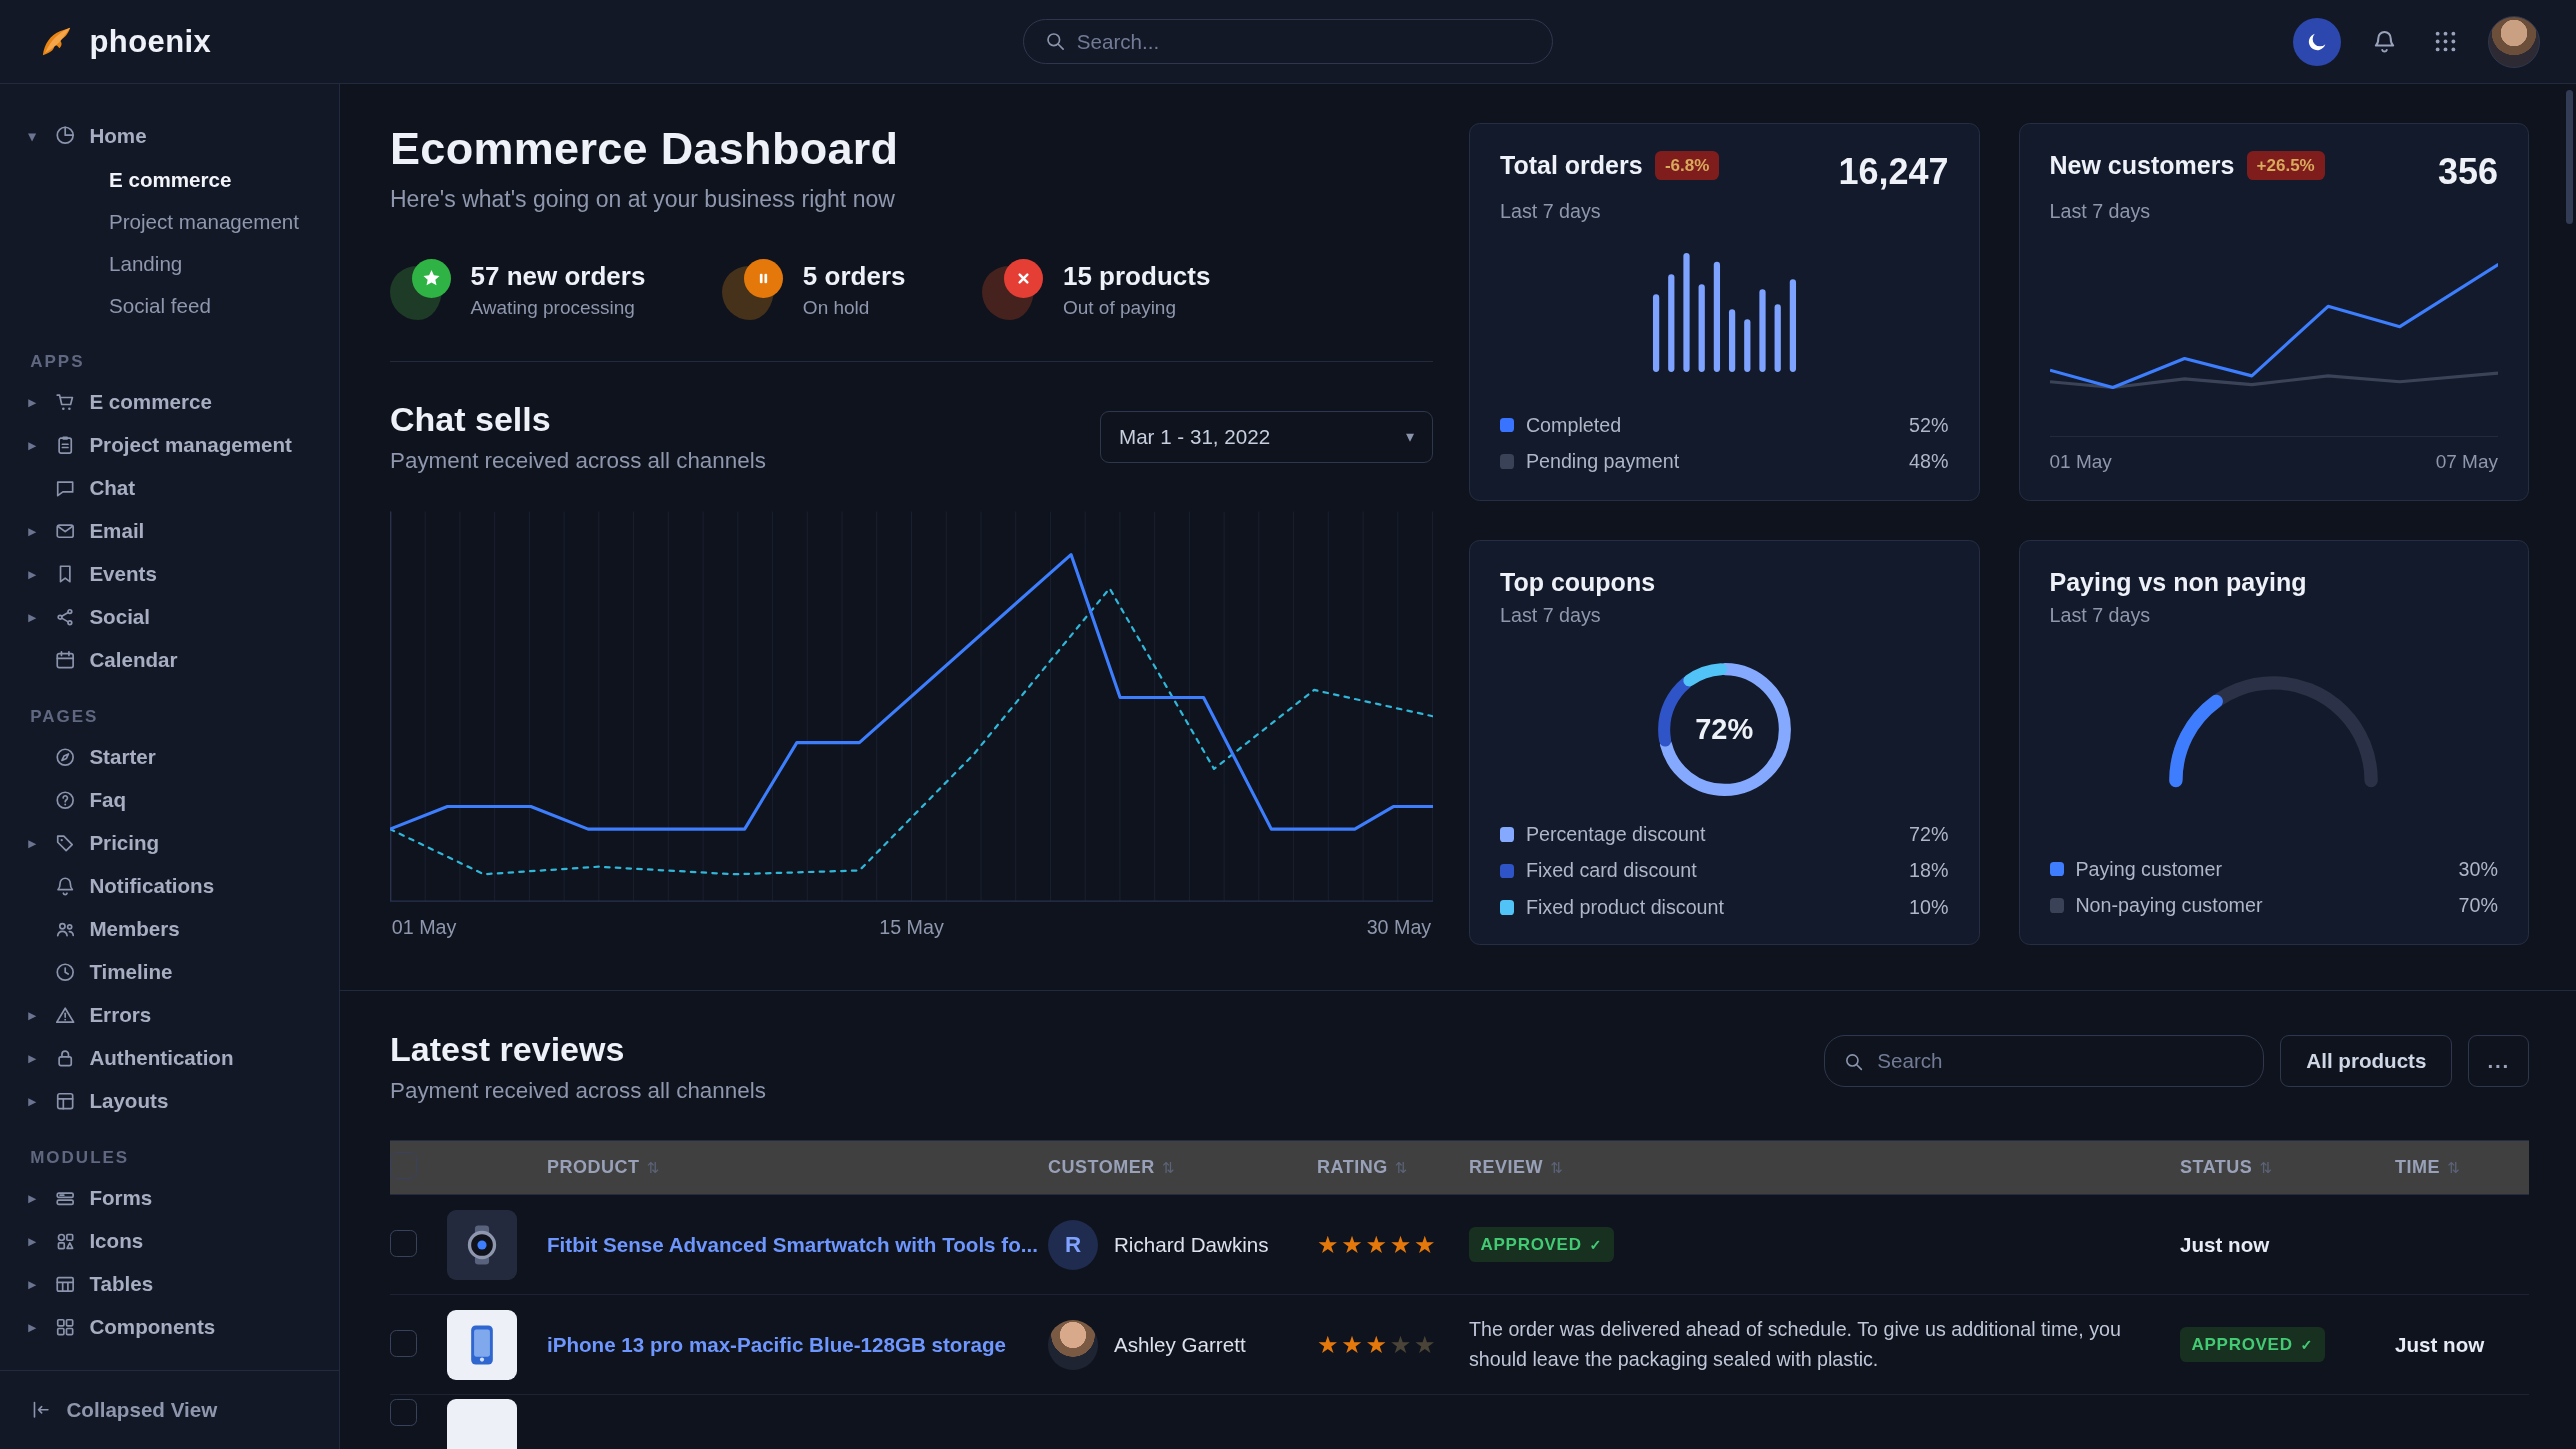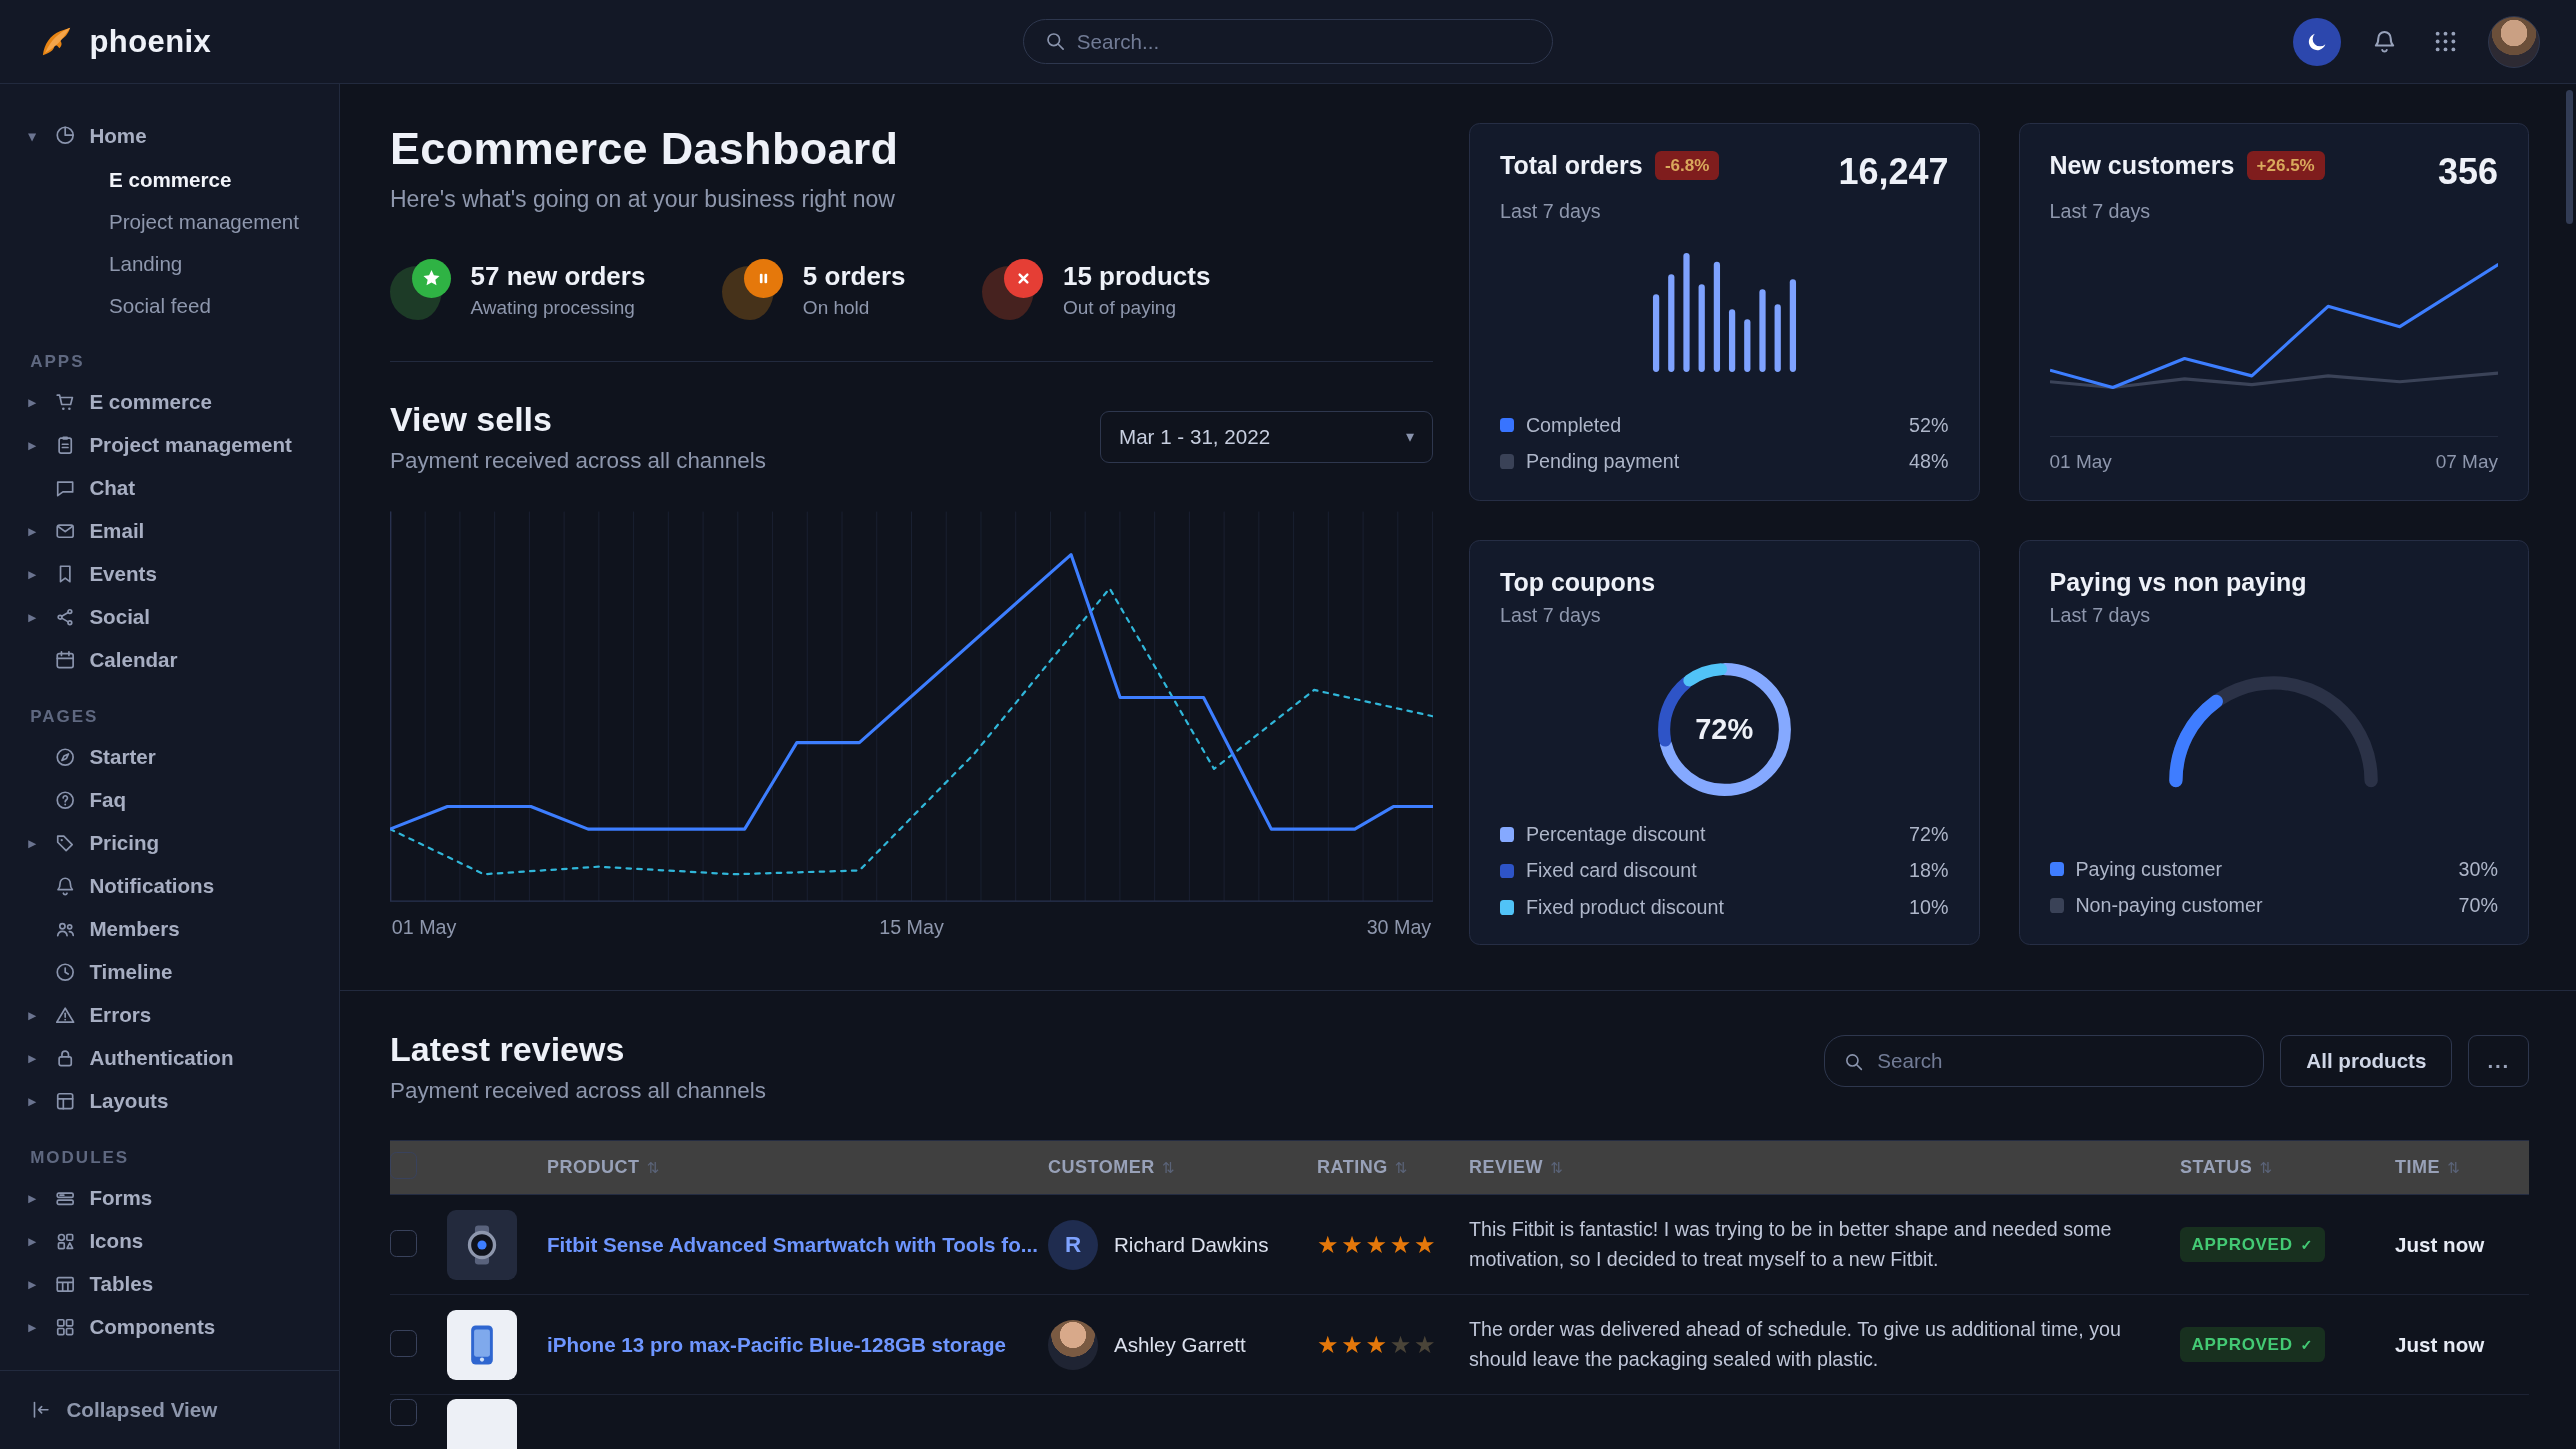--- a/index.html
+++ b/index.html
@@ -482,21 +482,21 @@
                 <div class="sv">15 products</div>
                 <div class="sc">Out of paying</div>
               </span>
           </div>
         </div>
 
         <hr class="hr1">
 
         <div class="ts-head">
           <div>
-            <div class="h2">View sells</div>
+            <div class="h2">Chat sells</div>
             <div class="sub2">Payment received across all channels</div>
           </div>
           <div class="select">
             <span>Mar 1 - 31, 2022</span>
             <span class="chev">▾</span>
           </div>
         </div>
 
         <div class="chartwrap">
           <svg viewBox="0 0 1165 440" preserveAspectRatio="none">
@@ -709,21 +709,20 @@
               </div>
             </div>
           <div>
               <a class="plink">Fitbit Sense Advanced Smartwatch with Tools fo...</a>
             </div>
           <div class="ccell">
             <span class="cav av-r">R</span>
             <span class="cname">Richard Dawkins</span>
           </div>
           <div class="stars"><span class="star on">★</span><span class="star on">★</span><span class="star on">★</span><span class="star on">★</span><span class="star on">★</span></div>
-          <div class="rtext">This Fitbit is fantastic! I was trying to be in better shape and needed some motivation, so I decided to treat myself to a new Fitbit.</div>
           <div><span class="status">
                 <span>APPROVED</span>
                 <span class="chk">✓</span>
               </span></div>
           <div class="time">Just now</div>
         </div>
 
         <div class="trow">
           <div class="cb-cell"><span class="cb"></span></div>
           <div>

